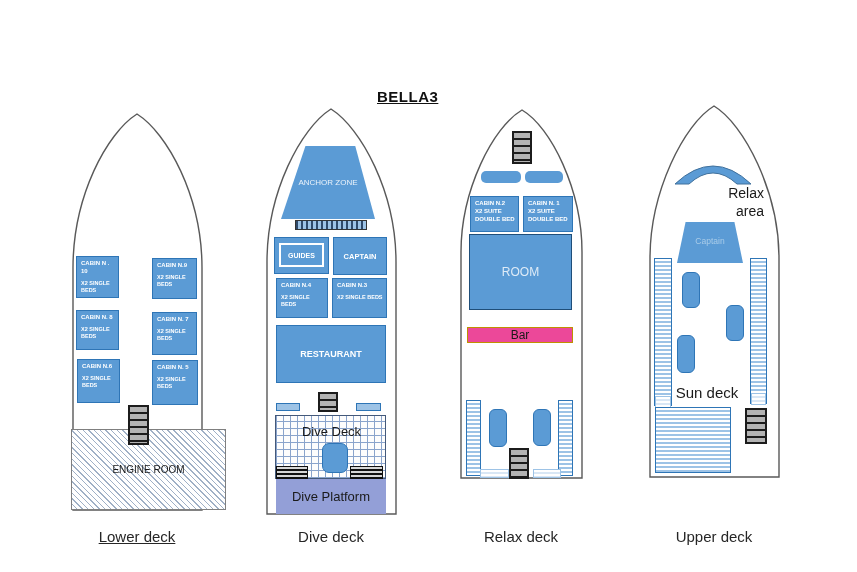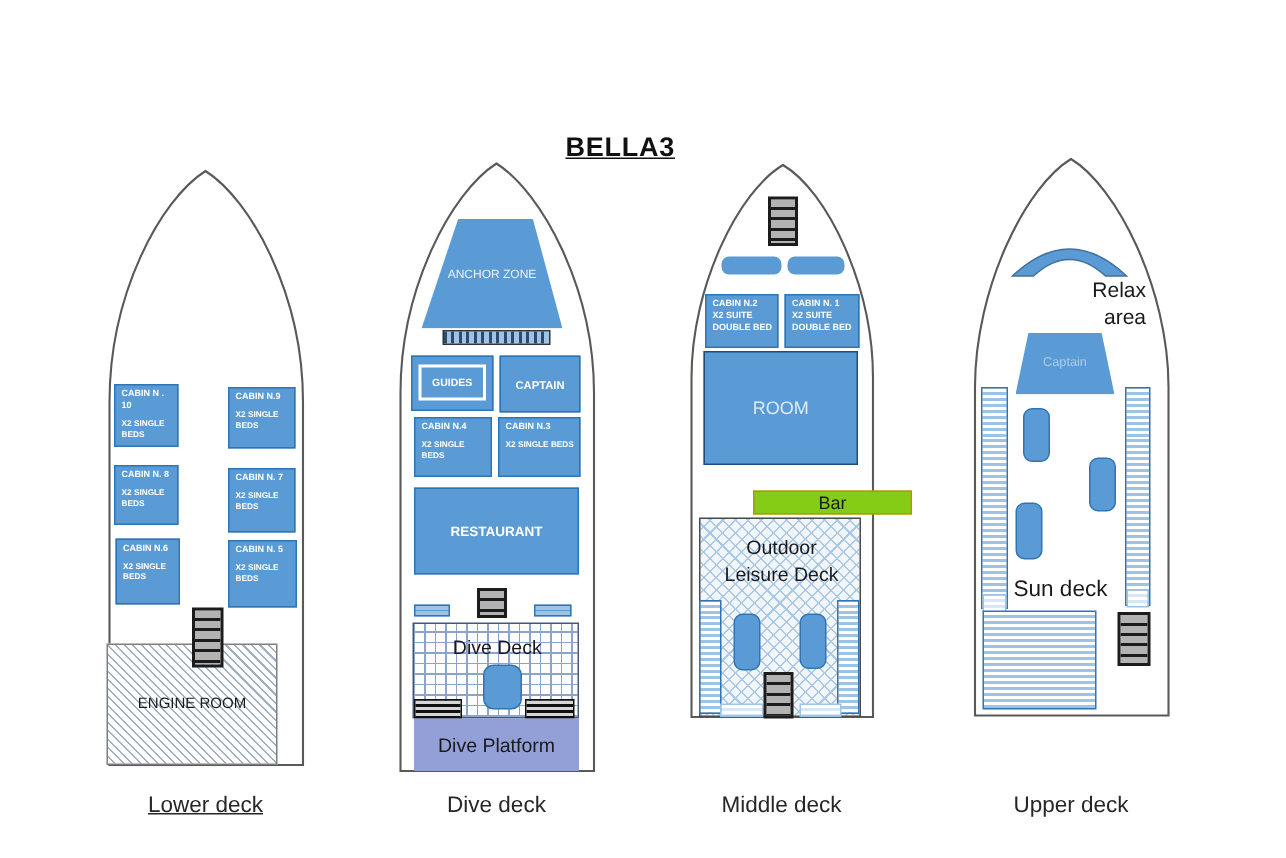--- a/index.html
+++ b/index.html
@@ -1,20 +1,20 @@
 <!DOCTYPE html>
 <html><head>
 <meta charset="utf-8">
 <style>
   html,body{margin:0;padding:0;background:#fff;}
   #canvas{position:relative;width:857px;height:572px;background:#ffffff;overflow:hidden;
           font-family:"Liberation Sans", sans-serif;}
   #hulls{position:absolute;left:0;top:0;width:857px;height:572px;}
   .abs{position:absolute;box-sizing:border-box;}
-  .title{font-weight:bold;font-size:18px;color:#111;text-decoration:underline;letter-spacing:.5px;}
+  .title{font-weight:bold;font-size:15px;color:#111;text-decoration:underline;letter-spacing:.5px;}
   .deck-label{font-size:15px;color:#262626;text-align:center;}
   .room{background:#5B9BD5;border:1px solid #2E75B6;color:#fff;}
   .cabin{padding:3px 2px 2px 4px;}
   .cabin .nm{font-size:6px;font-weight:bold;line-height:1.3;}
   .cabin .bd{font-size:5.5px;font-weight:bold;line-height:1.3;margin-top:4px;}
   .center{display:flex;align-items:center;justify-content:center;text-align:center;}
   .trap{background:#5B9BD5;}
   .trap-txt{color:#EAF2FA;font-size:8.5px;line-height:1.35;text-align:center;}
   .stairs{background:repeating-linear-gradient(180deg,#b3b3b3 0 5px,#1c1c1c 5px 7px);border:2px solid #1c1c1c;}
   .ladder{background:repeating-linear-gradient(180deg,#d6d6d6 0 2px,#101010 2px 4px);border:1px solid #101010;}
@@ -63,21 +63,21 @@
   </div>
   <div class="abs room cabin" style="left:77px;top:359px;width:43px;height:44px;">
     <div class="nm">CABIN N.6</div>
     <div class="bd">X2 SINGLE BEDS</div>
   </div>
   <div class="abs room cabin" style="left:152px;top:360px;width:46px;height:45px;">
     <div class="nm">CABIN N. 5</div>
     <div class="bd">X2 SINGLE BEDS</div>
   </div>
 
-  <div class="abs hatch-diag center" style="left:71px;top:429px;width:114px;height:81px;">
+  <div class="abs hatch-diag center" style="left:71px;top:429px;width:155px;height:81px;">
     <span class="blk" style="font-size:10px;background:transparent;">ENGINE ROOM</span>
   </div>
   <div class="abs stairs" style="left:128px;top:405px;width:21px;height:40px;"></div>
 
   <div class="abs deck-label" style="left:87px;top:528px;width:100px;text-decoration:underline;">Lower deck</div>
 
   <div class="abs trap" style="left:281px;top:146px;width:94px;height:73px;clip-path:polygon(26% 0,79% 0,100% 100%,0 100%);">
     <div class="abs trap-txt" style="left:7px;top:32px;width:80px;font-size:8px;">ANCHOR ZONE</div>
   </div>
   <div class="abs vstripe" style="left:295px;top:220px;width:72px;height:10px;"></div>
@@ -133,39 +133,33 @@
   <div class="abs room cabin cabin3" style="left:523px;top:196px;width:50px;height:36px;">
     <div class="nm">CABIN N. 1</div>
     <div class="nm">X2 SUITE</div>
     <div class="nm">DOUBLE BED</div>
   </div>
 
   <div class="abs room center" style="left:469px;top:234px;width:103px;height:76px;border-color:#1F4E79;">
     <span style="font-size:12px;color:#DEEBF7;">ROOM</span>
   </div>
 
-  <div class="abs center" style="left:467px;top:327px;width:106px;height:16px;background:#84cc16;border:1px solid #BF9000;margin-left:35px;">
+  <div class="abs center" style="left:467px;top:327px;width:106px;height:16px;background:#ec4899;border:1px solid #BF9000;">
     <span class="blk" style="font-size:12px;">Bar</span>
   </div>
 
-  <div class="abs hatch-diamond" style="left:466px;top:345px;width:108px;height:133px;">
-    <div class="abs blk" style="left:0;top:10px;width:108px;text-align:center;font-size:13px;line-height:1.4;">
-      <div>Outdoor</div>
-      <div>Leisure Deck</div>
-    </div>
-  </div>
   <div class="abs hstripe" style="left:466px;top:400px;width:15px;height:76px;"></div>
   <div class="abs hstripe" style="left:558px;top:400px;width:15px;height:76px;"></div>
   <div class="abs lounger" style="left:489px;top:409px;width:18px;height:38px;"></div>
   <div class="abs lounger" style="left:533px;top:409px;width:18px;height:37px;"></div>
   <div class="abs hstripe-light" style="left:480px;top:469px;width:29px;height:9px;"></div>
   <div class="abs hstripe-light" style="left:533px;top:469px;width:28px;height:9px;"></div>
   <div class="abs stairs" style="left:509px;top:448px;width:20px;height:31px;"></div>
 
-  <div class="abs deck-label" style="left:471px;top:528px;width:100px;">Middle deck</div>
+  <div class="abs deck-label" style="left:471px;top:528px;width:100px;">Relax deck</div>
 
   <div class="abs blk" style="left:664px;top:184px;width:100px;text-align:right;font-size:14px;line-height:1.3;">
     <div>Relax</div>
     <div>area</div>
   </div>
 
   <div class="abs trap" style="left:677px;top:222px;width:66px;height:41px;clip-path:polygon(13% 0,87% 0,100% 100%,0 100%);">
     <div class="abs" style="left:0;top:14px;width:66px;text-align:center;font-size:8.5px;color:#A9CCE9;">Captain</div>
   </div>
 

